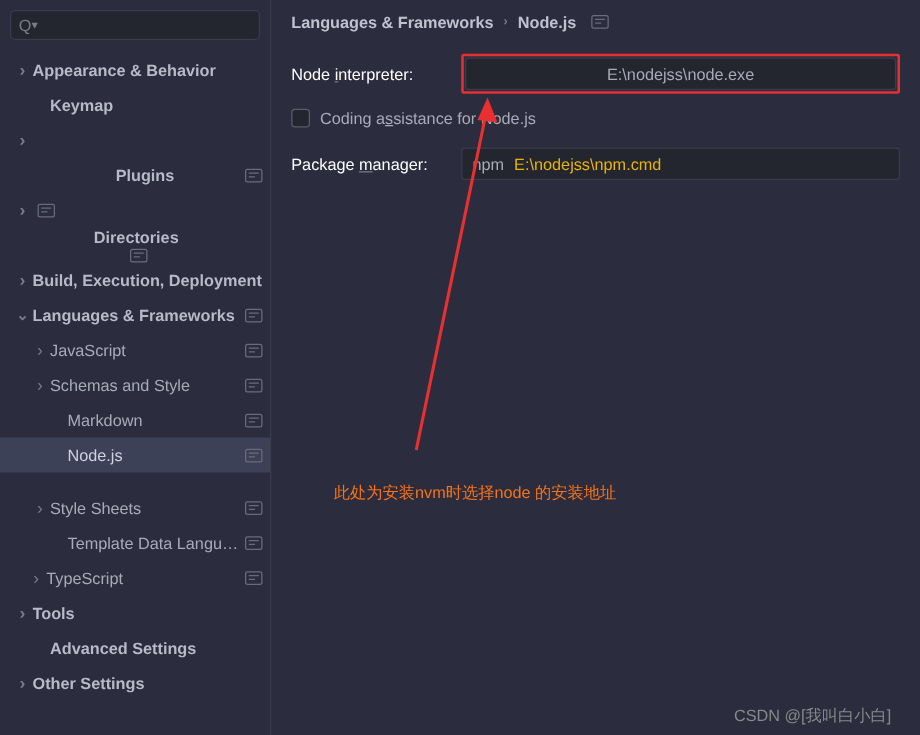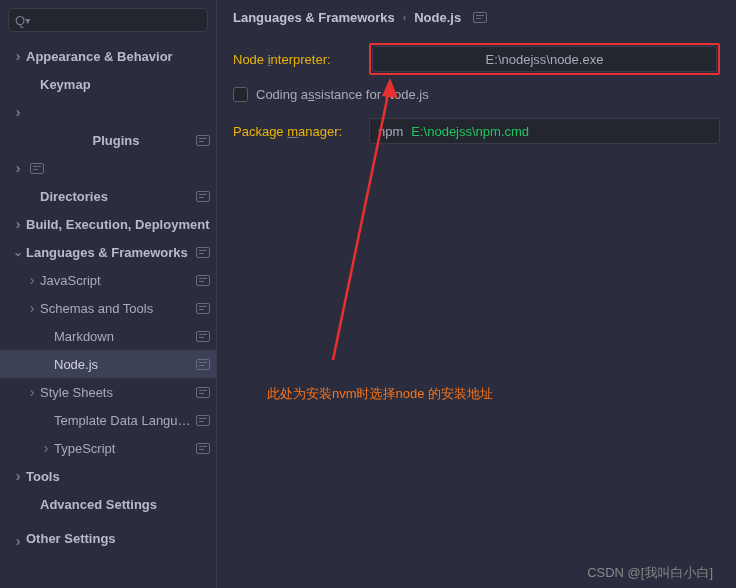--- a/index.html
+++ b/index.html
@@ -100,37 +100,37 @@
   color: #c0c2d0;
   margin-bottom: 18px;
 }
 .breadcrumb .sep { color: #7a7c8a; font-size: 10px; }
 .form-row {
   display: flex;
   align-items: center;
   margin-bottom: 12px;
   gap: 10px;
 }
-.form-label { width: 126px; color: #eab308; }
+.form-label { width: 126px; color: #ffffff; }
 .form-label u { text-decoration: underline; text-decoration-color: #7a7c8a; }
 .field {
   flex: 1;
   height: 26px;
   background: #23252f;
   border: 1px solid #3a3c4e;
   border-radius: 3px;
   display: flex;
   align-items: center;
   padding: 0 8px;
   color: #a9abb8;
   gap: 8px;
   text-align: center;
 }
 .field .value { flex: 1; }
-.field .placeholder { color: #22c55e; }
+.field .placeholder { color: #eab308; }
 .interp-box {
   border: 2px solid #e83030;
   padding: 1px;
   border-radius: 2px;
 }
 .checkbox-row {
   display: flex;
   align-items: center;
   gap: 8px;
   margin: 0 0 16px 0;
@@ -190,78 +190,78 @@
         </div>
         <div class="tree-item leaf bold" style="padding-left: 26px; text-align: center;">
           <span class="tree-chev"></span>
           <span class="tree-label">Plugins</span>
           <span class="tree-badge"></span>
         </div>
         <div class="tree-item collapsed bold" style="padding-left: 12px;">
           <span class="tree-chev"></span>
           <span class="tree-badge"></span>
         </div>
-        <div class="tree-item leaf bold" style="padding-left: 26px;">
+        <div class="tree-item leaf bold" style="padding-left: 8px; flex-direction: column;">
           <span class="tree-chev"></span>
           <span class="tree-label">Directories</span>
           <span class="tree-badge"></span>
         </div>
         <div class="tree-item collapsed bold" style="padding-left: 12px;">
           <span class="tree-chev"></span>
           <span class="tree-label">Build, Execution, Deployment</span>
         </div>
         <div class="tree-item expanded bold" style="padding-left: 12px;">
           <span class="tree-chev"></span>
           <span class="tree-label">Languages &amp; Frameworks</span>
           <span class="tree-badge"></span>
         </div>
         <div class="tree-item collapsed" style="padding-left: 26px;">
           <span class="tree-chev"></span>
           <span class="tree-label">JavaScript</span>
           <span class="tree-badge"></span>
         </div>
         <div class="tree-item collapsed" style="padding-left: 26px;">
           <span class="tree-chev"></span>
-          <span class="tree-label">Schemas and Tools</span>
+          <span class="tree-label">Schemas and Style</span>
           <span class="tree-badge"></span>
         </div>
         <div class="tree-item leaf" style="padding-left: 40px;">
           <span class="tree-chev"></span>
           <span class="tree-label">Markdown</span>
           <span class="tree-badge"></span>
         </div>
         <div class="tree-item leaf selected" style="padding-left: 40px;">
           <span class="tree-chev"></span>
           <span class="tree-label">Node.js</span>
           <span class="tree-badge"></span>
         </div>
-        <div class="tree-item collapsed" style="padding-left: 26px;">
+        <div class="tree-item collapsed" style="padding-left: 26px; margin-top: 14px;">
           <span class="tree-chev"></span>
           <span class="tree-label">Style Sheets</span>
           <span class="tree-badge"></span>
         </div>
         <div class="tree-item leaf" style="padding-left: 40px;">
           <span class="tree-chev"></span>
           <span class="tree-label">Template Data Languages</span>
           <span class="tree-badge"></span>
         </div>
-        <div class="tree-item collapsed" style="padding-left: 40px;">
+        <div class="tree-item collapsed" style="padding-left: 23px;">
           <span class="tree-chev"></span>
           <span class="tree-label">TypeScript</span>
           <span class="tree-badge"></span>
         </div>
         <div class="tree-item collapsed bold" style="padding-left: 12px;">
           <span class="tree-chev"></span>
           <span class="tree-label">Tools</span>
         </div>
         <div class="tree-item leaf bold" style="padding-left: 26px; justify-content: flex-end;">
           <span class="tree-chev"></span>
           <span class="tree-label">Advanced Settings</span>
         </div>
-        <div class="tree-item collapsed bold" style="padding-left: 12px; align-items: flex-end;">
+        <div class="tree-item collapsed bold" style="padding-left: 12px;">
           <span class="tree-chev"></span>
           <span class="tree-label">Other Settings</span>
         </div>
       </div>
   </div>
 
   <div class="main">
     <div class="breadcrumb">
       <span>Languages &amp; Frameworks</span>
       <span class="sep">›</span>

